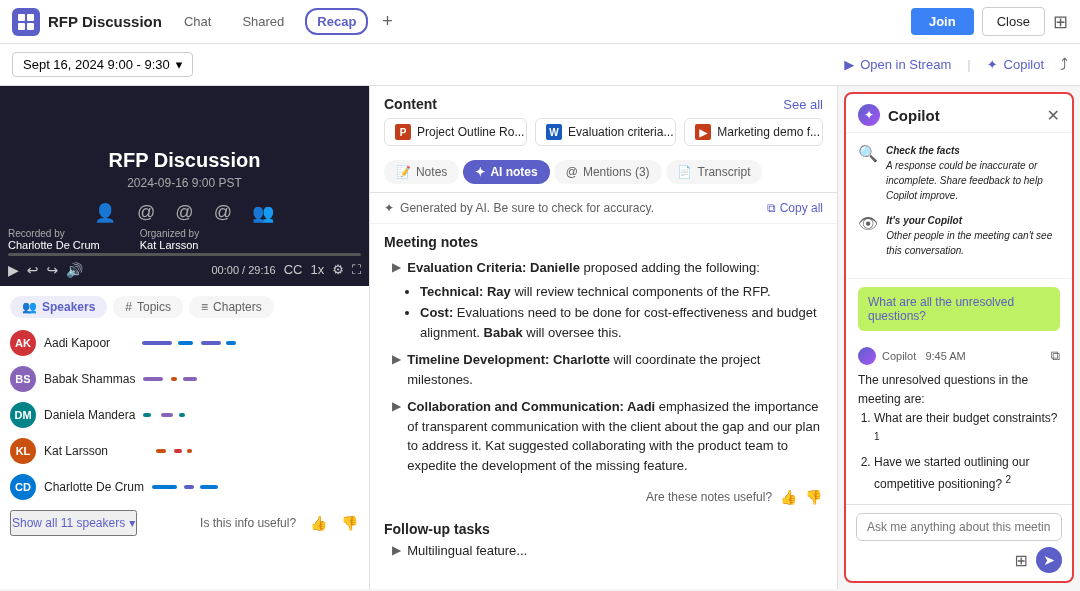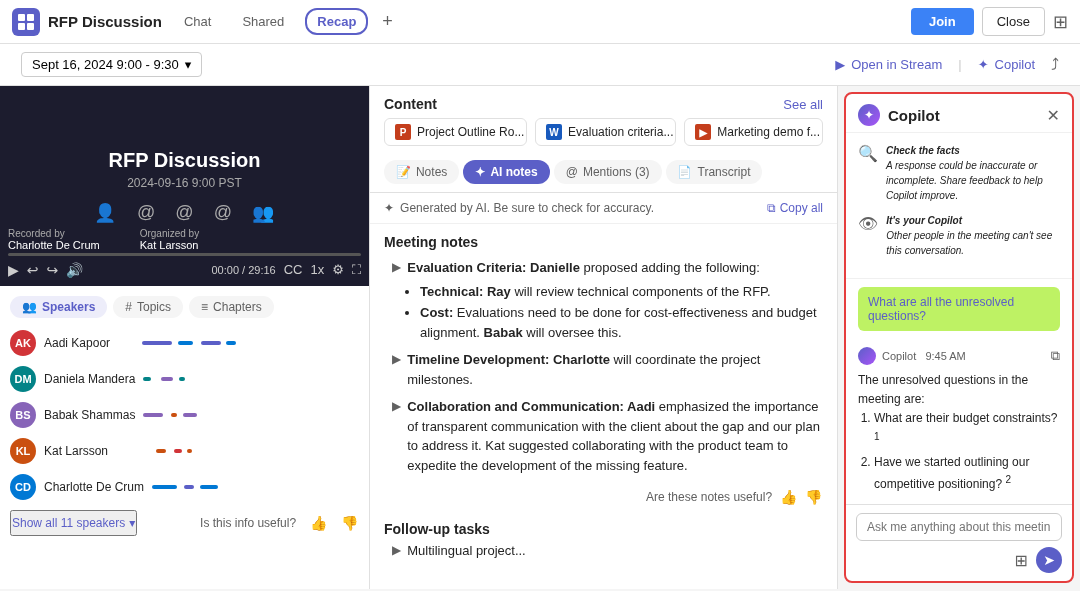--- a/index.html
+++ b/index.html
@@ -12,21 +12,21 @@
     .header-tabs { display: flex; gap: 11px; align-items: center; }
     .header-tab { padding: 4px 10px; font-size: 13px; color: #616161; cursor: pointer; border-radius: 4px; border: none; background: none; }
     .header-tab.active { color: #5b5fc7; border: 2px solid #5b5fc7; border-radius: 12px; font-weight: 600; }
     .add-btn { color: #616161; font-size: 18px; cursor: pointer; padding: 2px 6px; }
     .header-right { margin-left: auto; display: flex; gap: 8px; align-items: center; }
     .join-btn { background: #3b82f6; color: #fff; border: none; border-radius: 4px; padding: 6px 18px; font-size: 13px; font-weight: 600; cursor: pointer; }
     .close-btn { background: none; border: 1px solid #ccc; border-radius: 4px; padding: 6px 14px; font-size: 13px; cursor: pointer; color: #242424; }
     .grid-icon { color: #616161; font-size: 18px; cursor: pointer; }
 
     
-    .sub-header { display: flex; align-items: center; padding: 8px 21px; background: #fff; border-bottom: 1px solid #e0e0e0; gap: 12px; }
+    .sub-header { display: flex; align-items: center; padding: 8px 12px; background: #fff; border-bottom: 1px solid #e0e0e0; gap: 12px; }
     .date-btn { display: flex; align-items: center; gap: 6px; border: 1px solid #ccc; border-radius: 4px; padding: 4px 10px; font-size: 13px; cursor: pointer; background: #fff; }
     .sub-header-right { margin-left: auto; display: flex; gap: 16px; align-items: center; }
     .stream-btn, .copilot-btn { display: flex; align-items: center; gap: 6px; font-size: 13px; color: #5b5fc7; cursor: pointer; background: none; border: none; }
     .sub-divider { color: #ccc; }
     .share-icon-btn { color: #616161; font-size: 16px; cursor: pointer; }
 
     
     .main { display: flex; height: calc(591px - 44px - 44px); }
 
     
@@ -232,35 +232,35 @@
         <div class="speaker-avatar" style="background:#d13438;">AK</div>
         <span class="speaker-name">Aadi Kapoor</span>
         <div class="speaker-bars">
           <div class="bar" style="width:30px;background:#5b5fc7;"></div>
           <div class="bar" style="width:15px;background:#0078d4;margin-left:4px;"></div>
           <div class="bar" style="width:20px;background:#5b5fc7;margin-left:6px;"></div>
           <div class="bar" style="width:10px;background:#0078d4;margin-left:3px;"></div>
         </div>
       </div>
       <div class="speaker-row">
+        <div class="speaker-avatar" style="background:#8764b8;">BS</div>
+        <span class="speaker-name">Babak Shammas</span>
+        <div class="speaker-bars">
+          <div class="bar" style="width:20px;background:#8764b8;"></div>
+          <div class="bar" style="width:6px;background:#ca5010;margin-left:6px;"></div>
+          <div class="bar" style="width:14px;background:#8764b8;margin-left:4px;"></div>
+        </div>
+      </div>
+      <div class="speaker-row">
         <div class="speaker-avatar" style="background:#038387;">DM</div>
         <span class="speaker-name">Daniela Mandera</span>
         <div class="speaker-bars">
           <div class="bar" style="width:8px;background:#038387;"></div>
           <div class="bar" style="width:12px;background:#8764b8;margin-left:8px;"></div>
           <div class="bar" style="width:6px;background:#038387;margin-left:4px;"></div>
-        </div>
-      </div>
-      <div class="speaker-row">
-        <div class="speaker-avatar" style="background:#8764b8;">BS</div>
-        <span class="speaker-name">Babak Shammas</span>
-        <div class="speaker-bars">
-          <div class="bar" style="width:20px;background:#8764b8;"></div>
-          <div class="bar" style="width:6px;background:#ca5010;margin-left:6px;"></div>
-          <div class="bar" style="width:14px;background:#8764b8;margin-left:4px;"></div>
         </div>
       </div>
       <div class="speaker-row">
         <div class="speaker-avatar" style="background:#ca5010;">KL</div>
         <span class="speaker-name">Kat Larsson</span>
         <div class="speaker-bars">
           <div class="bar" style="width:10px;background:#ca5010;margin-left:14px;"></div>
           <div class="bar" style="width:8px;background:#d13438;margin-left:6px;"></div>
           <div class="bar" style="width:5px;background:#ca5010;margin-left:3px;"></div>
         </div>
@@ -374,21 +374,21 @@
       <div class="notes-useful">
         <span>Are these notes useful?</span>
         <button class="thumb-btn">👍</button>
         <button class="thumb-btn">👎</button>
       </div>
 
       <div class="follow-up-title">Follow-up tasks</div>
       <div class="notes-item">
         <div class="notes-collapse-row">
           <span class="collapse-icon">▶</span>
-          <span class="notes-text">Multilingual project...</span>
+          <span class="notes-text">Multilingual feature...</span>
         </div>
       </div>
     </div>
   </div>
 
   <div class="right-panel">
     <div class="copilot-header">
       <div class="copilot-logo">✦</div>
       <span class="copilot-title">Copilot</span>
       <button class="copilot-close">✕</button>

